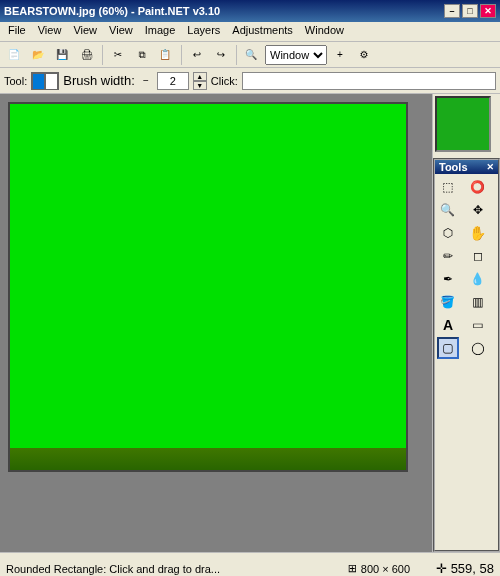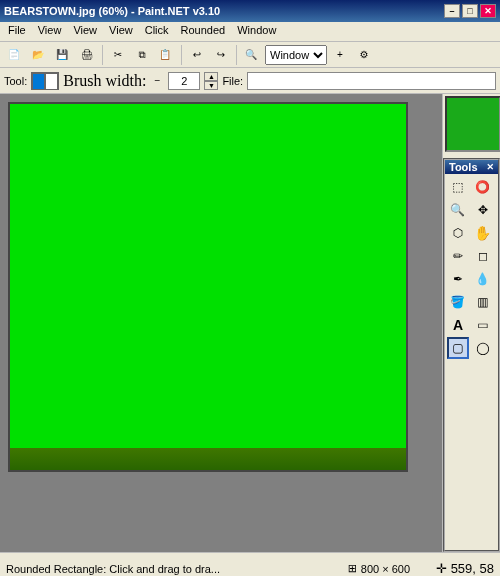--- a/index.html
+++ b/index.html
@@ -118,21 +118,21 @@
       background: white;
     }
     .color-swatch {
       width: 28px;
       height: 18px;
       display: flex;
       border: 1px solid #666;
       cursor: pointer;
       overflow: hidden;
     }
-    .brush-width-label { font-size: 16px; font-family: Liberation Serif, serif; }
+    .brush-width-label { font-size: 13px; }
     .num-input {
       width: 32px;
       height: 18px;
       border: 1px solid #888;
       font-size: 11px;
       text-align: center;
       background: white;
     }
     .spin-btn {
       width: 14px;
@@ -180,21 +180,21 @@
       bottom: 0;
       left: 0;
       right: 0;
       height: 22px;
       background: linear-gradient(to bottom, #5a4a00, #3a3000);
       opacity: 0.7;
     }
 
     
     #right-panel {
-      width: 58px;
+      width: 68px;
       display: flex;
       flex-direction: column;
       background: #ece9d8;
       border-left: 1px solid #bbb;
     }
 
     
     #thumbnail-panel {
       background: #1a8a1a;
       width: 56px;
@@ -275,22 +275,23 @@
     <div class="title-btn">□</div>
     <div class="title-btn close-btn">✕</div>
   </div>
 </div>
 
 <div id="menu-bar">
 <div class="menu-item">File</div>
     <div class="menu-item">View</div>
     <div class="menu-item">View</div>
     <div class="menu-item">View</div>
-    <div class="menu-item">Click</div>
-    <div class="menu-item">Rounded</div>
+    <div class="menu-item">Image</div>
+    <div class="menu-item">Layers</div>
+    <div class="menu-item">Adjustments</div>
     <div class="menu-item">Window</div>
   </div>
 
 <div id="toolbar">
 
   <div class="tb-btn">📄</div>
   <div class="tb-btn">📂</div>
   <div class="tb-btn">💾</div>
   <div class="tb-btn">🖨</div>
   <div class="tb-separator"></div>
@@ -315,21 +316,21 @@
     <div class="color-box"></div>
     <div class="color-box secondary"></div>
   </div>
   <span class="brush-width-label">Brush width:</span>
   <div class="tb-btn" style="width:14px;height:18px;font-size:10px;">−</div>
   <input class="num-input" type="text" value="2" style="">
   <div style="display:flex;flex-direction:column;">
     <div class="spin-btn">▲</div>
     <div class="spin-btn">▼</div>
   </div>
-  <span class="fill-label">File:</span>
+  <span class="fill-label">Click:</span>
   <div style="flex:1;height:18px;border:1px solid #888;background:white;"></div>
 </div>
 
 <div id="main-area">
 
   <div id="canvas-container">
     <div id="canvas" style="background: rgb(0, 224, 0);">
       <div id="canvas-bottom-strip"></div>
     </div>
   </div>

